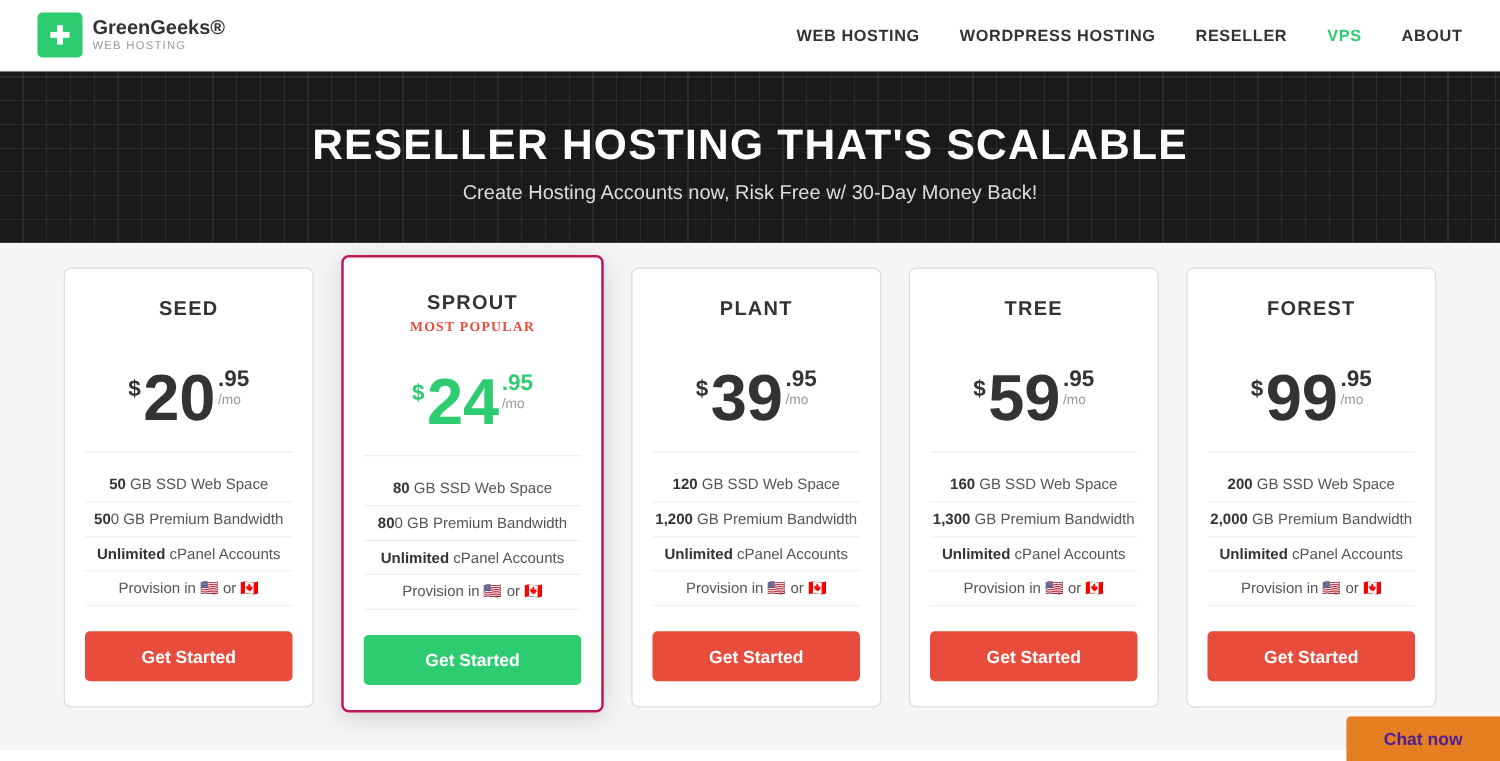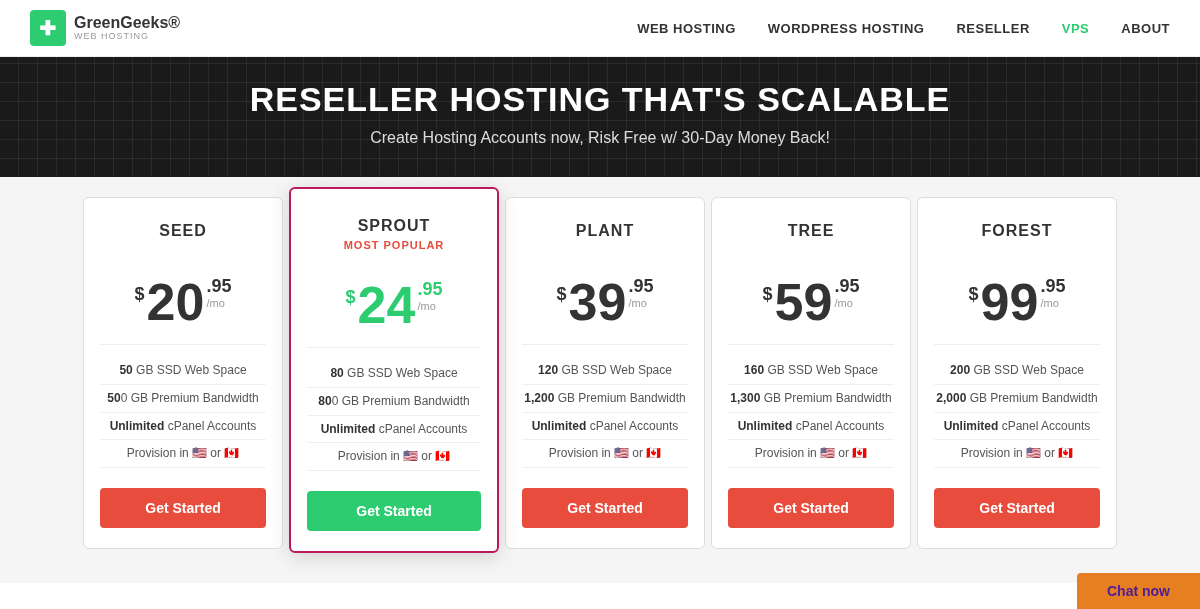--- a/index.html
+++ b/index.html
@@ -50,21 +50,21 @@
       text-transform: uppercase;
       letter-spacing: 0.5px;
     }
     .nav-links a.vps { color: #2ecc71; }
 
     
     .hero {
       background: linear-gradient(rgba(0,0,0,0.7), rgba(0,0,0,0.7)), #1a1a2e;
       background-size: cover;
       text-align: center;
-      padding: 23px 20px 30px;
+      padding: 40px 20px 30px;
       position: relative;
     }
     .hero-bg {
       position: absolute;
       inset: 0;
       background:
         repeating-linear-gradient(0deg, transparent, transparent 18px, rgba(80,80,80,0.3) 18px, rgba(80,80,80,0.3) 19px),
         repeating-linear-gradient(90deg, transparent, transparent 18px, rgba(80,80,80,0.3) 18px, rgba(80,80,80,0.3) 19px);
       background-color: #1a1a1a;
       z-index: 0;
@@ -83,21 +83,21 @@
       font-size: 16px;
     }
 
     
     .pricing-section {
       background: #f5f5f5;
       padding: 20px 10px 30px;
       display: flex;
       justify-content: center;
       align-items: flex-start;
-      gap: 0;
+      gap: 16px;
     }
 
     .plan-card {
       background: #fff;
       border: 1px solid #ddd;
       border-radius: 6px;
       padding: 24px 16px 20px;
       width: 200px;
       text-align: center;
       position: relative;
@@ -120,20 +120,21 @@
       letter-spacing: 1px;
       margin-bottom: 4px;
     }
     .most-popular {
       font-size: 11px;
       color: #e74c3c;
       font-weight: 700;
       text-transform: uppercase;
       letter-spacing: 1px;
       margin-bottom: 28px;
+      font-family: Liberation Serif, serif;
     }
     .price-container {
       margin: 16px 0;
       display: flex;
       align-items: flex-start;
       justify-content: center;
       gap: 2px;
     }
     .price-dollar {
       font-size: 18px;

